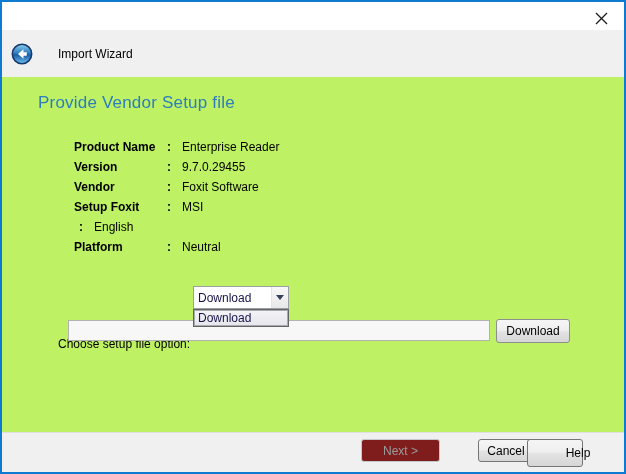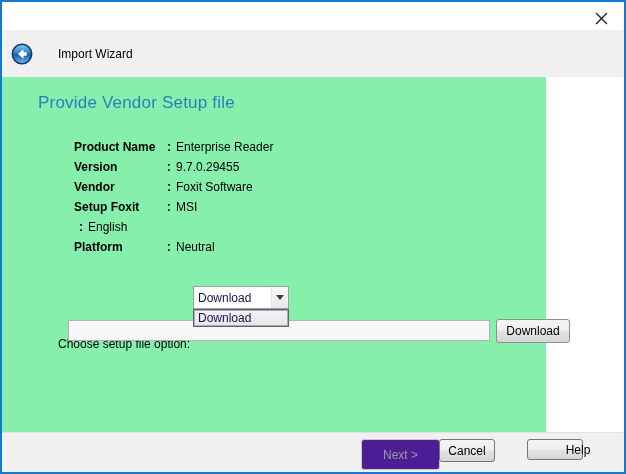--- a/index.html
+++ b/index.html
@@ -20,31 +20,31 @@
 
   
   .headerbar {
     position:absolute; left:0; top:28px; width:622px; height:47px;
     background:#f0f0f0; display:flex; align-items:center;
   }
   .back-btn { width:22px; height:22px; margin-left:9px; flex:0 0 auto; }
   .header-title { margin-left:25px; font-size:12px; color:#000; }
 
   
-  .content { position:absolute; left:0; top:75px; width:544px; height:355px; background:#86efac; }
+  .content { position:absolute; left:0; top:75px; width:622px; height:355px; background:#bef264; }
   .page-heading {
     position:absolute; left:36px; top:16px;
     font-size:17px; color:#2d7dbd; letter-spacing:0.2px;
   }
 
   .details { position:absolute; left:66px; top:60px; }
   .detail-row { display:flex; height:20px; align-items:center; font-size:12px; color:#000;padding-left:6px; }
   .detail-label { font-weight:bold; width:88px; }
   .detail-colon { font-weight:bold; width:14px; text-align:center; }
-  .detail-value { }
+  .detail-value { margin-left:6px; }
 
   .option-label { position:absolute; left:56px; top:213px; font-size:12px; color:#000;margin-top:47px; }
 
   .combobox {
     position:absolute; left:191px; top:209px; width:96px; height:23px;
     border:1px solid #9aa0a6; background:#fff; display:flex; align-items:center; z-index:5;
   }
   .combobox-value { flex:1; font-size:12px; color:#14144a; padding-left:4px; }
   .combobox-arrow {
     width:17px; height:21px; border-left:1px solid #e4e4e4;
@@ -74,25 +74,25 @@
     display:flex; align-items:center; justify-content:center;
   }
   .download-btn { position:absolute; left:494px; top:242px; width:74px; height:24px; }
 
   
   .footer {
     position:absolute; left:0; top:430px; width:622px; height:40px;
     background:#f0f0f0; border-top:1px solid #e0e0e0;
   }
   .next-btn {
-    position:absolute; left:359px; top:6px; width:79px; height:31px;
-    border-color:#c3c9cd; background:#4c1d95; color:#9b9b9b;
+    position:absolute; left:359px; top:6px; width:79px; height:23px;
+    border-color:#c3c9cd; background:#7f1d1d; color:#9b9b9b;
   }
-  .cancel-btn { position:absolute; left:437px; top:6px; width:56px; height:23px; border-color:#757575; }
-  .help-btn   { position:absolute; left:525px; top:6px; width:56px; height:21px; border-color:#757575;padding-left:46px; }
+  .cancel-btn { position:absolute; left:476px; top:6px; width:56px; height:23px; border-color:#757575; }
+  .help-btn   { position:absolute; left:525px; top:6px; width:56px; height:28px; border-color:#757575;padding-left:46px; }
 </style>
 </head>
 <body>
 
 <div class="window">
 
   <div class="titlebar">
     <div class="close-btn">
       <svg width="13" height="13" viewBox="0 0 13 13">
         <line x1="1" y1="1" x2="12" y2="12" stroke="#1a1a1a" stroke-width="1.2"></line>

